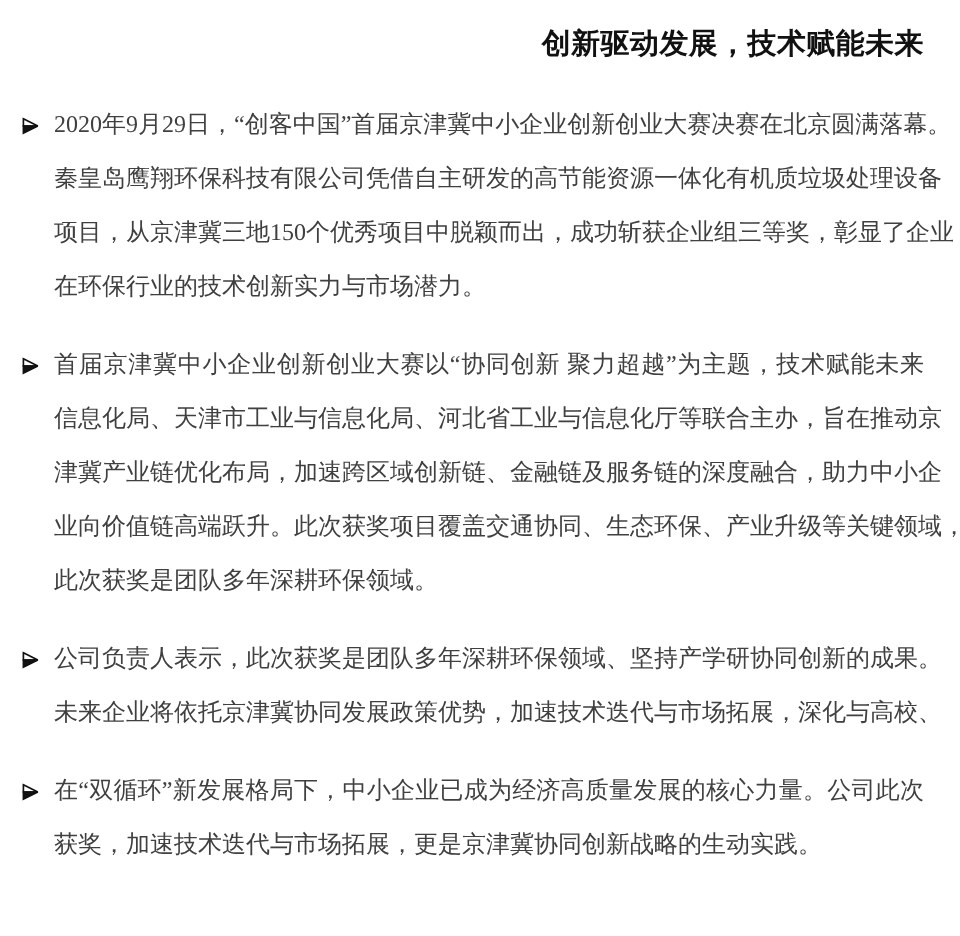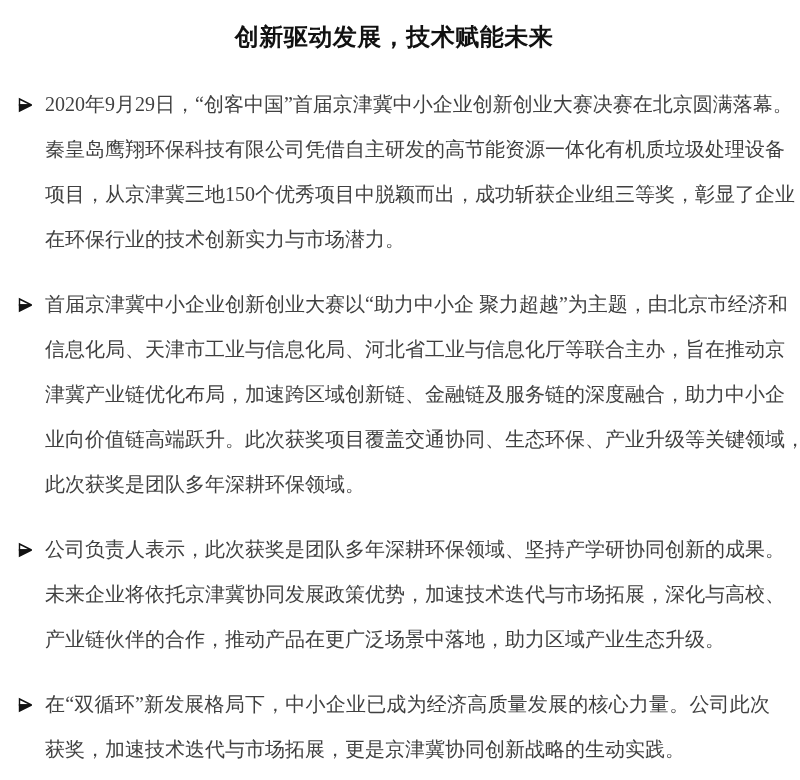--- a/index.html
+++ b/index.html
@@ -16,21 +16,21 @@
     overflow: hidden;
     box-sizing: border-box;
     padding: 0 30px 0 18px;
     color: #111111;
     font-family: "Liberation Serif", "DejaVu Serif", sans-serif;
   }
   .doc-title {
     margin-top: 20px;
     height: 34px;
     line-height: 34px;
-    text-align: center;
+    text-align: right;
     font-size: 24px;
     font-weight: bold;
     color: #111111;
     letter-spacing: 0.5px;
   }
   .doc-body {
     margin-top: 28px;
   }
   .para {
     position: relative;
@@ -82,36 +82,35 @@
         <div class="line">项目，从京津冀三地150个优秀项目中脱颖而出，成功斩获企业组三等奖，彰显了企业</div>
         <div class="line last">在环保行业的技术创新实力与市场潜力。</div>
       </div>
       <div class="para">
         <span class="bullet">
           <svg width="16" height="16" viewBox="0 0 16 16" aria-hidden="true">
             <polygon points="1.5,2 13.5,8 1.5,8" fill="#ffffff" stroke="#111111" stroke-width="1.4" stroke-linejoin="miter"></polygon>
             <polygon points="1.5,8 13.5,8 1.5,14" fill="#111111" stroke="#111111" stroke-width="1.4" stroke-linejoin="miter"></polygon>
           </svg>
         </span>
-        <div class="line">首届京津冀中小企业创新创业大赛以“助力中小企 聚力超越”为主题，由北京市经济和</div>
+        <div class="line">首届京津冀中小企业创新创业大赛以“协同创新 聚力超越”为主题，技术赋能未来</div>
         <div class="line">信息化局、天津市工业与信息化局、河北省工业与信息化厅等联合主办，旨在推动京</div>
         <div class="line">津冀产业链优化布局，加速跨区域创新链、金融链及服务链的深度融合，助力中小企</div>
         <div class="line">业向价值链高端跃升。此次获奖项目覆盖交通协同、生态环保、产业升级等关键领域，</div>
         <div class="line last">此次获奖是团队多年深耕环保领域。</div>
       </div>
       <div class="para">
         <span class="bullet">
           <svg width="16" height="16" viewBox="0 0 16 16" aria-hidden="true">
             <polygon points="1.5,2 13.5,8 1.5,8" fill="#ffffff" stroke="#111111" stroke-width="1.4" stroke-linejoin="miter"></polygon>
             <polygon points="1.5,8 13.5,8 1.5,14" fill="#111111" stroke="#111111" stroke-width="1.4" stroke-linejoin="miter"></polygon>
           </svg>
         </span>
         <div class="line">公司负责人表示，此次获奖是团队多年深耕环保领域、坚持产学研协同创新的成果。</div>
         <div class="line">未来企业将依托京津冀协同发展政策优势，加速技术迭代与市场拓展，深化与高校、</div>
-        <div class="line last">产业链伙伴的合作，推动产品在更广泛场景中落地，助力区域产业生态升级。</div>
       </div>
       <div class="para">
         <span class="bullet">
           <svg width="16" height="16" viewBox="0 0 16 16" aria-hidden="true">
             <polygon points="1.5,2 13.5,8 1.5,8" fill="#ffffff" stroke="#111111" stroke-width="1.4" stroke-linejoin="miter"></polygon>
             <polygon points="1.5,8 13.5,8 1.5,14" fill="#111111" stroke="#111111" stroke-width="1.4" stroke-linejoin="miter"></polygon>
           </svg>
         </span>
         <div class="line">在“双循环”新发展格局下，中小企业已成为经济高质量发展的核心力量。公司此次</div>
         <div class="line last">获奖，加速技术迭代与市场拓展，更是京津冀协同创新战略的生动实践。</div>

